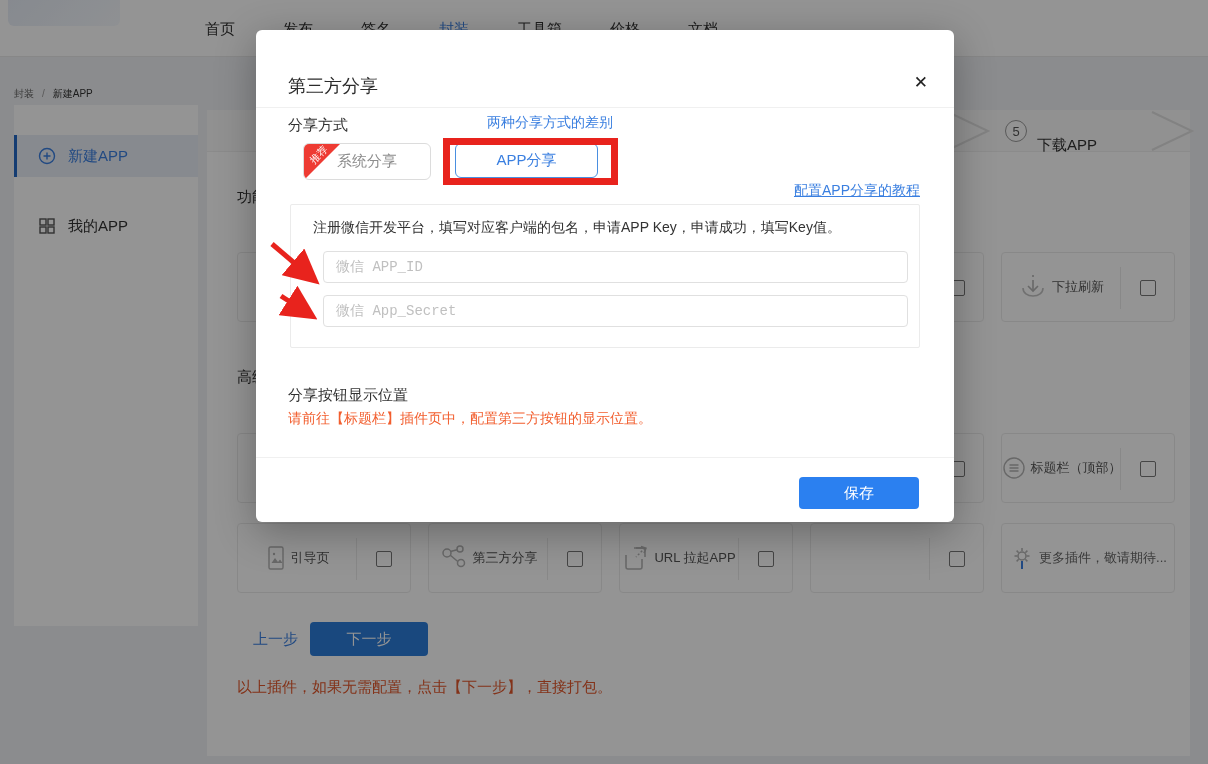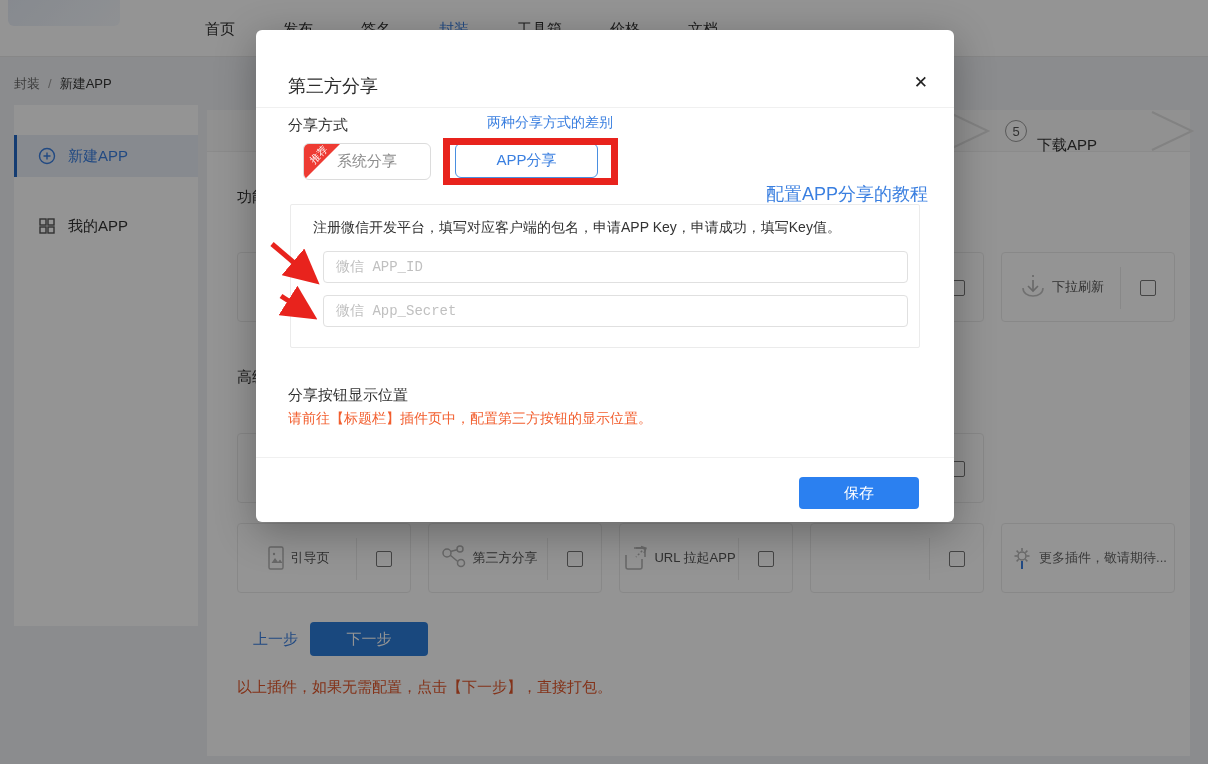--- a/index.html
+++ b/index.html
@@ -9,21 +9,21 @@
 
   
   .page { position:absolute; inset:0; z-index:0; }
   .header { position:absolute; left:0; top:0; width:1208px; height:57px; background:#fff; border-bottom:1px solid #e8e8e8; }
   .logo { position:absolute; left:8px; top:-6px; width:112px; height:32px; border-radius:6px;
           background:linear-gradient(135deg,#e7edf7,#f6f9fd); }
   .nav { position:absolute; left:205px; top:20px; display:flex; gap:48px; font-size:15px; color:#333; }
   .nav .nav-item { cursor:pointer; white-space:nowrap; }
   .nav .nav-item.active { color:#3a7fe0; }
 
-  .breadcrumb { position:absolute; left:14px; top:75px; font-size:13px; color:#666; }
+  .breadcrumb { position:absolute; left:14px; top:87px; font-size:10px; color:#666; }
   .breadcrumb .cur { color:#333; }
   .breadcrumb .sep { margin:0 8px; color:#999; }
 
   .sidebar { position:absolute; left:14px; top:105px; width:184px; height:521px; background:#fff; }
   .side-item { position:relative; height:42px; display:flex; align-items:center; gap:12px; padding-left:24px;
                font-size:15px; color:#333; cursor:pointer; margin-top:28px; }
   .side-item.active { background:#e9eef7; color:#3a7fe0; margin-top:30px; }
   .side-item.active::before { content:""; position:absolute; left:0; top:0; bottom:0; width:3px; background:#2468c4; }
   .side-item svg { flex:0 0 auto; }
 
@@ -66,21 +66,21 @@
 
   .share-label { position:absolute; left:32px; top:86px; font-size:15px; color:#333; }
   .diff-link { position:absolute; left:231px; top:84px; font-size:14px; color:#3a7fe0; cursor:pointer; }
 
   .sys-btn { position:absolute; left:47px; top:113px; width:128px; height:37px; background:#fff; border:1px solid #dcdcdc;
              border-radius:6px; font-size:15px; color:#8c8c8c; cursor:pointer; font-family:inherit; overflow:hidden; }
   .ribbon { position:absolute; top:0; left:0; width:0; height:0; border-top:36px solid #ee3b33; border-right:36px solid transparent; }
   .ribbon span { position:absolute; top:-32px; left:0px; transform:rotate(-45deg); color:#fff; font-size:10px; width:30px; text-align:center; }
   .app-btn { position:absolute; left:199px; top:113px; width:143px; height:35px; background:#fff; border:1px solid #4a8fe0;
              border-radius:6px; font-size:15px; color:#3a7fe0; cursor:pointer; font-family:inherit; }
-  .tutorial-link { position:absolute; right:26px; top:152px; font-size:18px; color:#3a7fe0; cursor:pointer; }
+  .tutorial-link { position:absolute; right:34px; top:152px; font-size:14px; color:#3a7fe0; cursor:pointer;text-decoration:underline; }
 
   .form-panel { position:absolute; left:34px; top:174px; width:630px; height:144px; border:1px solid #ebebeb; border-radius:2px; background:#fff; }
   .form-instruction { position:absolute; left:22px; top:14px; font-size:14px; color:#333; }
   .form-input { position:absolute; left:32px; width:585px; height:32px; border:1px solid #e0e0e0; border-radius:4px;
                 font-size:14px; color:#333; padding:0 12px; font-family:Liberation Mono, monospace; outline:none; }
   .form-input::placeholder { color:#c0c0c0; }
   .input-appid { top:46px; }
   .input-secret { top:90px; }
 
   .pos-label { position:absolute; left:32px; top:356px; font-size:15px; color:#333; }
@@ -227,20 +227,33 @@
     <div class="card-checkbox"></div>
   </div>
         <div class="plugin-card">
     <div class="card-main">
       <div class="card-icon"></div>
       <div class="card-label"></div>
     </div>
     <div class="card-divider"></div>
     <div class="card-checkbox"></div>
   </div>
+        <div class="plugin-card">
+    <div class="card-main">
+      <div class="card-icon">
+              <svg width="26" height="26" viewBox="0 0 26 26" fill="none" stroke="currentColor" stroke-width="1.4">
+                <circle cx="13" cy="13" r="10"></circle>
+                <path d="M8.5 10h9M8.5 13h9M8.5 16h9"></path>
+              </svg>
+            </div>
+      <div class="card-label">标题栏（顶部）</div>
+    </div>
+    <div class="card-divider"></div>
+    <div class="card-checkbox"></div>
+  </div>
       </div>
     <div class="card-row" style="top:523px;">
         <div class="plugin-card">
     <div class="card-main">
       <div class="card-icon">
               <svg width="22" height="26" viewBox="0 0 22 26" fill="none" stroke="currentColor" stroke-width="1.4">
                 <rect x="4" y="2" width="14" height="22" rx="1.5"></rect>
                 <path d="M6.5 18l3.5-5 3 4 2-2.5 2.5 3.5z" fill="currentColor" stroke="none"></path>
                 <circle cx="9" cy="9" r="1.2" fill="currentColor" stroke="none"></circle>
               </svg>

